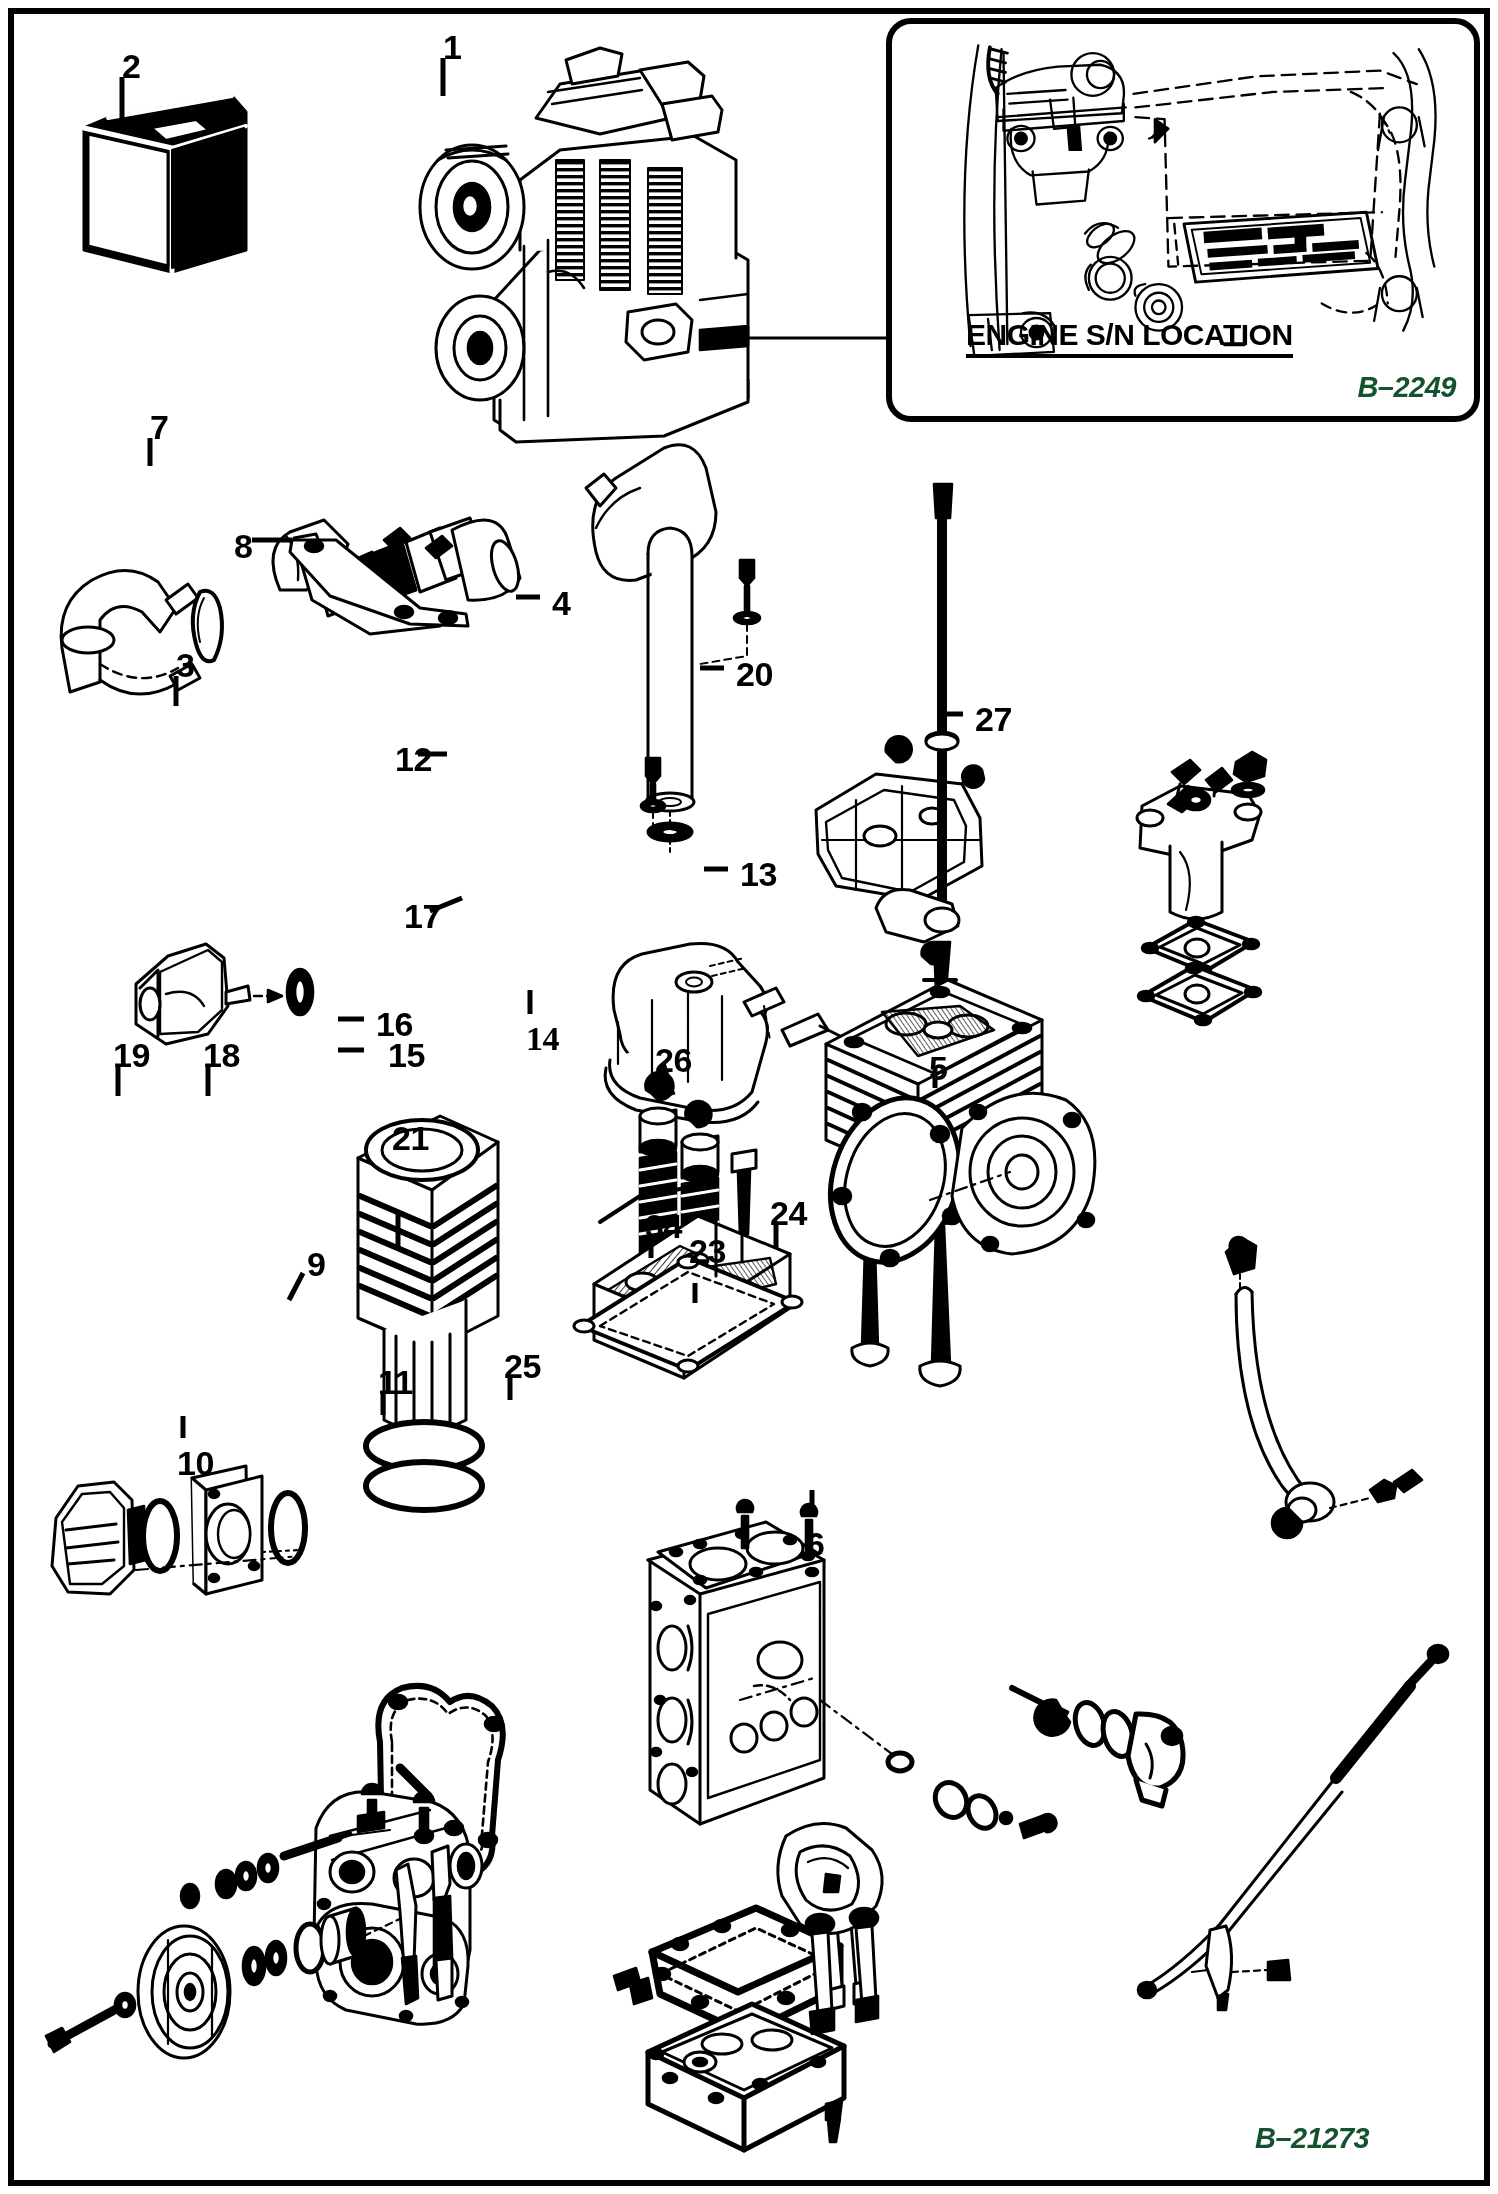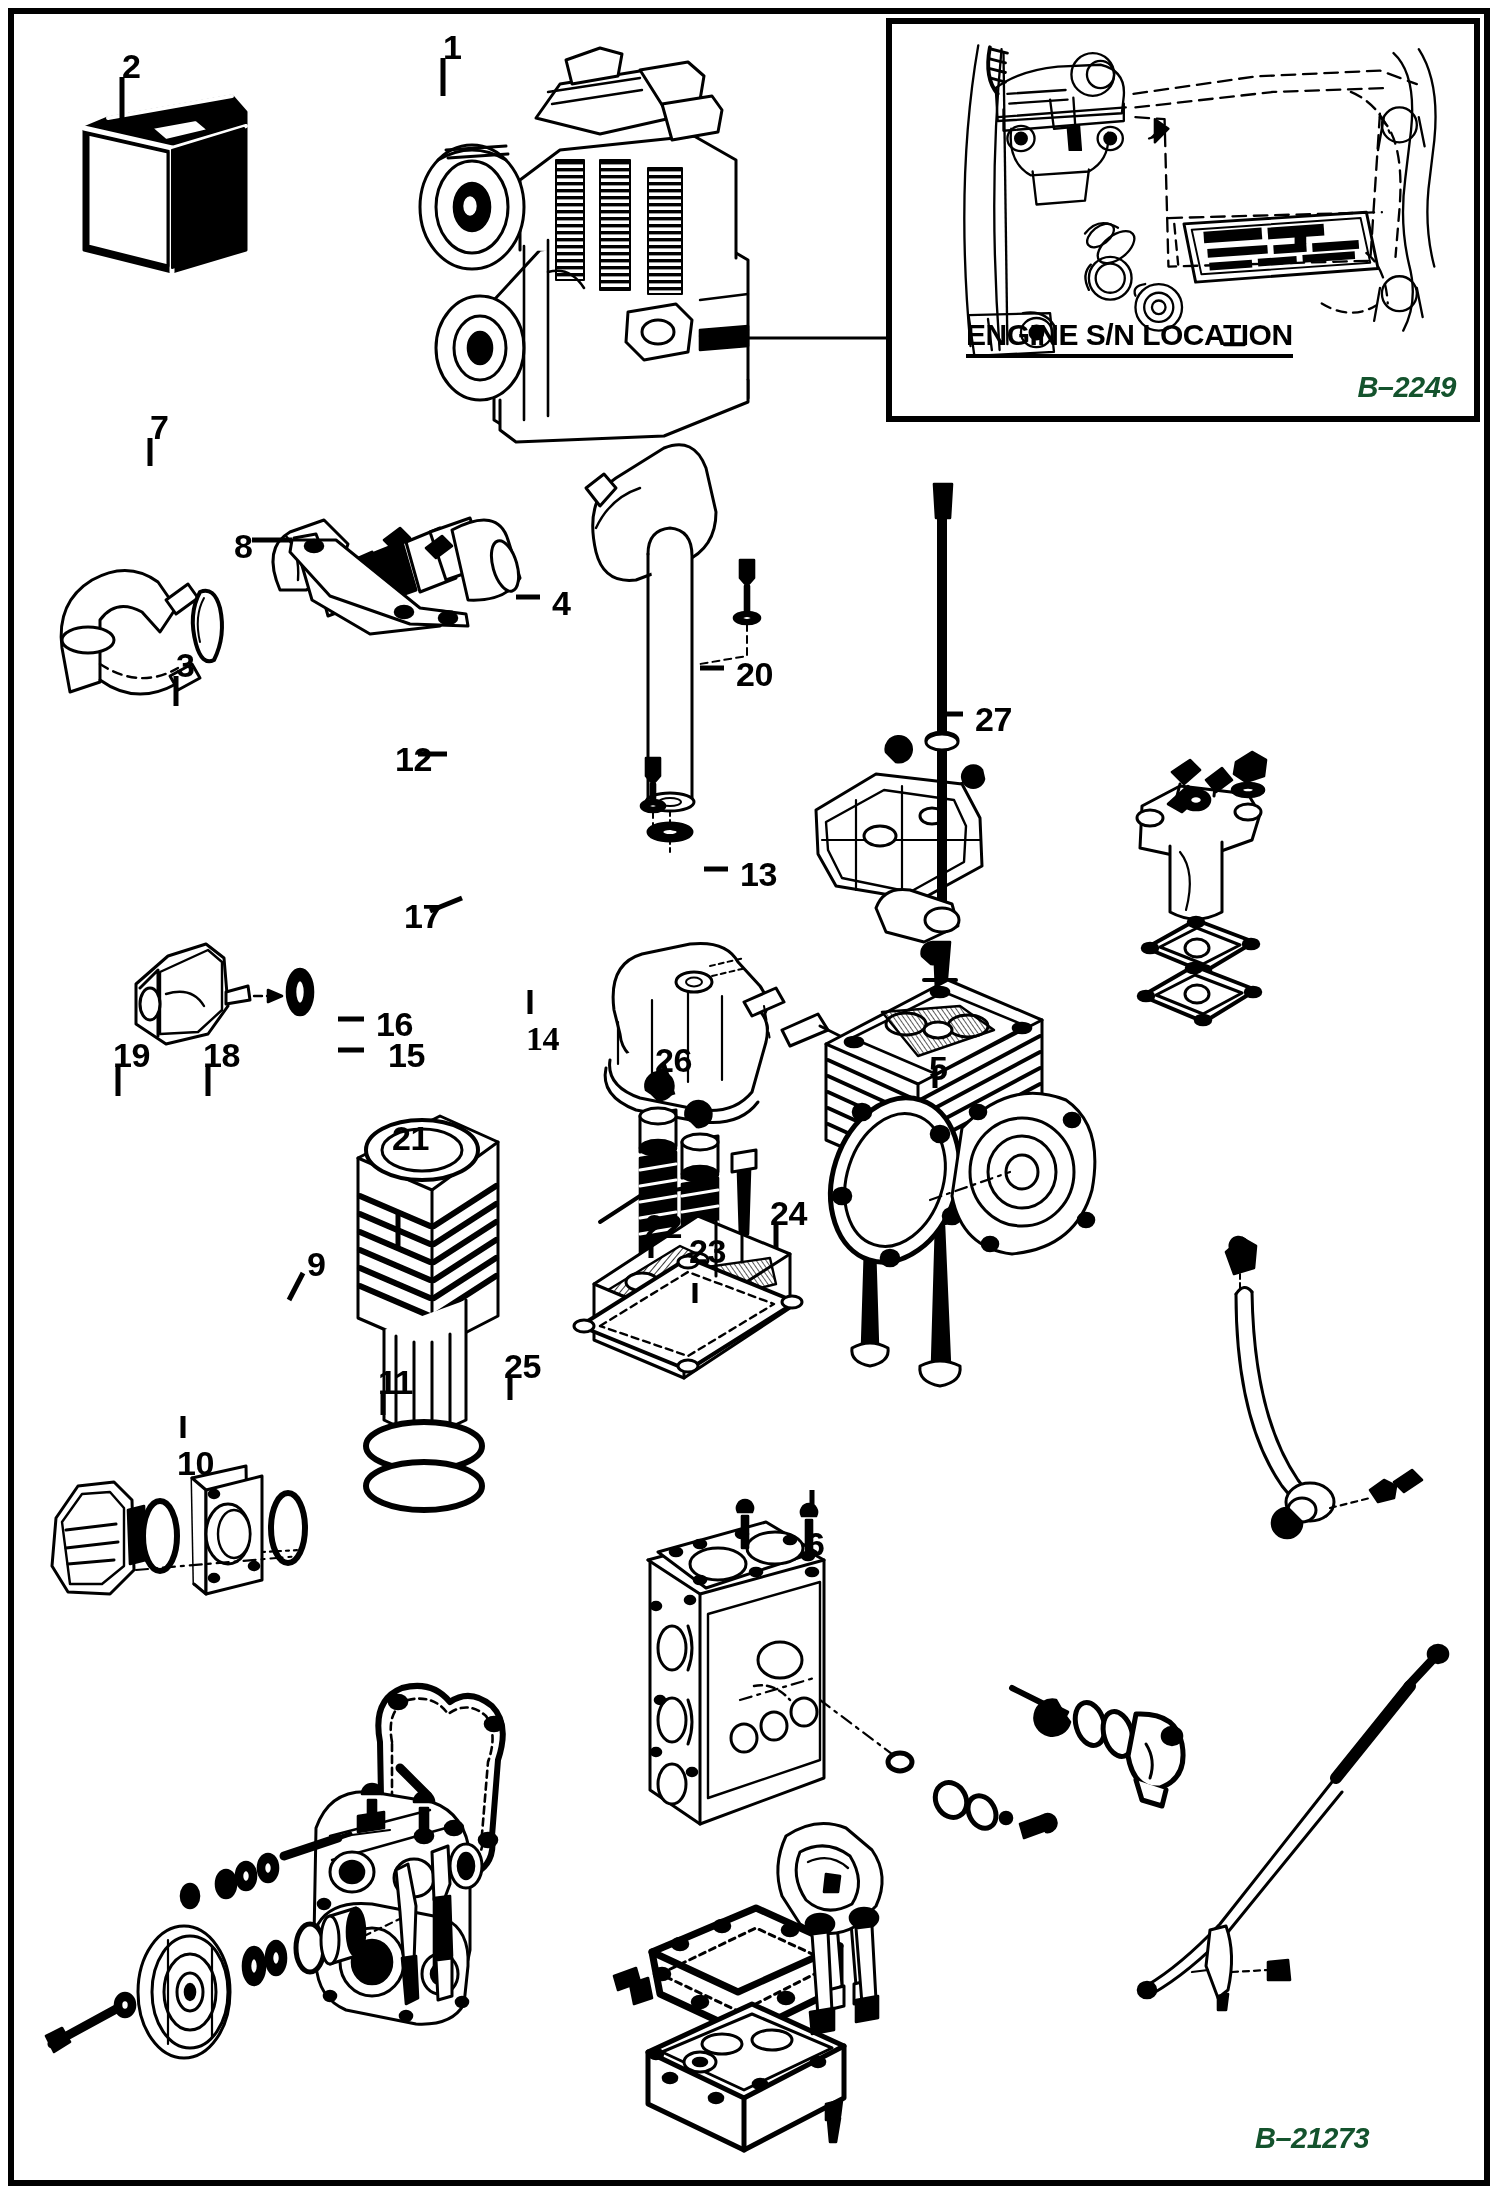--- a/index.html
+++ b/index.html
@@ -701,31 +701,31 @@
       <div class="cn s1" style="left: 740px; top: 857px;">13</div>
       <div class="cn s1" style="left: 404px; top: 899px;">17</div>
       <div class="cn s1" style="left: 526px; top: 1022px; font-family: Liberation Serif, serif;">14</div>
       <div class="cn s1" style="left: 376px; top: 1007px;">16</div>
       <div class="cn s1" style="left: 376px; top: 1038px; margin-left: 12px;">15</div>
       <div class="cn s1" style="left: 113px; top: 1038px; text-align: center;">19</div>
       <div class="cn s1" style="left: 203px; top: 1038px;">18</div>
       <div class="cn s1" style="left: 929px; top: 1051px;">5</div>
       <div class="cn s1" style="left: 655px; top: 1043px;">26</div>
       <div class="cn s1" style="left: 392px; top: 1121px;">21</div>
-      <div class="cn s1" style="left: 645px; top: 1209px;">22</div>
+      <div class="cn s1" style="left: 645px; top: 1209px;">34</div>
       <div class="cn s1" style="left: 689px; top: 1234px;">23</div>
       <div class="cn s1" style="left: 770px; top: 1196px;">24</div>
       <div class="cn s1" style="left: 307px; top: 1247px;">9</div>
       <div class="cn s1" style="left: 378px; top: 1365px;">11</div>
       <div class="cn s1" style="left: 504px; top: 1349px;">25</div>
       <div class="cn s1" style="left: 177px; top: 1446px;">10</div>
       <div class="cn s1" style="left: 806px; top: 1527px;">6</div>
     </div>
 
-  <div class="inset" style="left:886px;top:18px;width:594px;height:404px;">
+  <div class="inset" style="left:886px;top:18px;width:594px;height:404px;border-radius:25px;">
     <svg viewBox="0 0 594 404" width="582" height="392" style="position:absolute;left:0;top:0;" aria-hidden="true">
       <g stroke="#000" fill="none" stroke-width="2.4" stroke-linejoin="round" stroke-linecap="round">
 
         <path d="M86 22 Q62 160 78 332"></path>
         <path d="M110 26 Q96 170 108 336"></path>
         <path d="M112 30 L116 330"></path>
 
         <path d="M76 300 L160 298 L164 338 L82 342 Z"></path>
         <path d="M96 304 L100 336"></path>
         <ellipse cx="146" cy="318" rx="16" ry="15"></ellipse>

